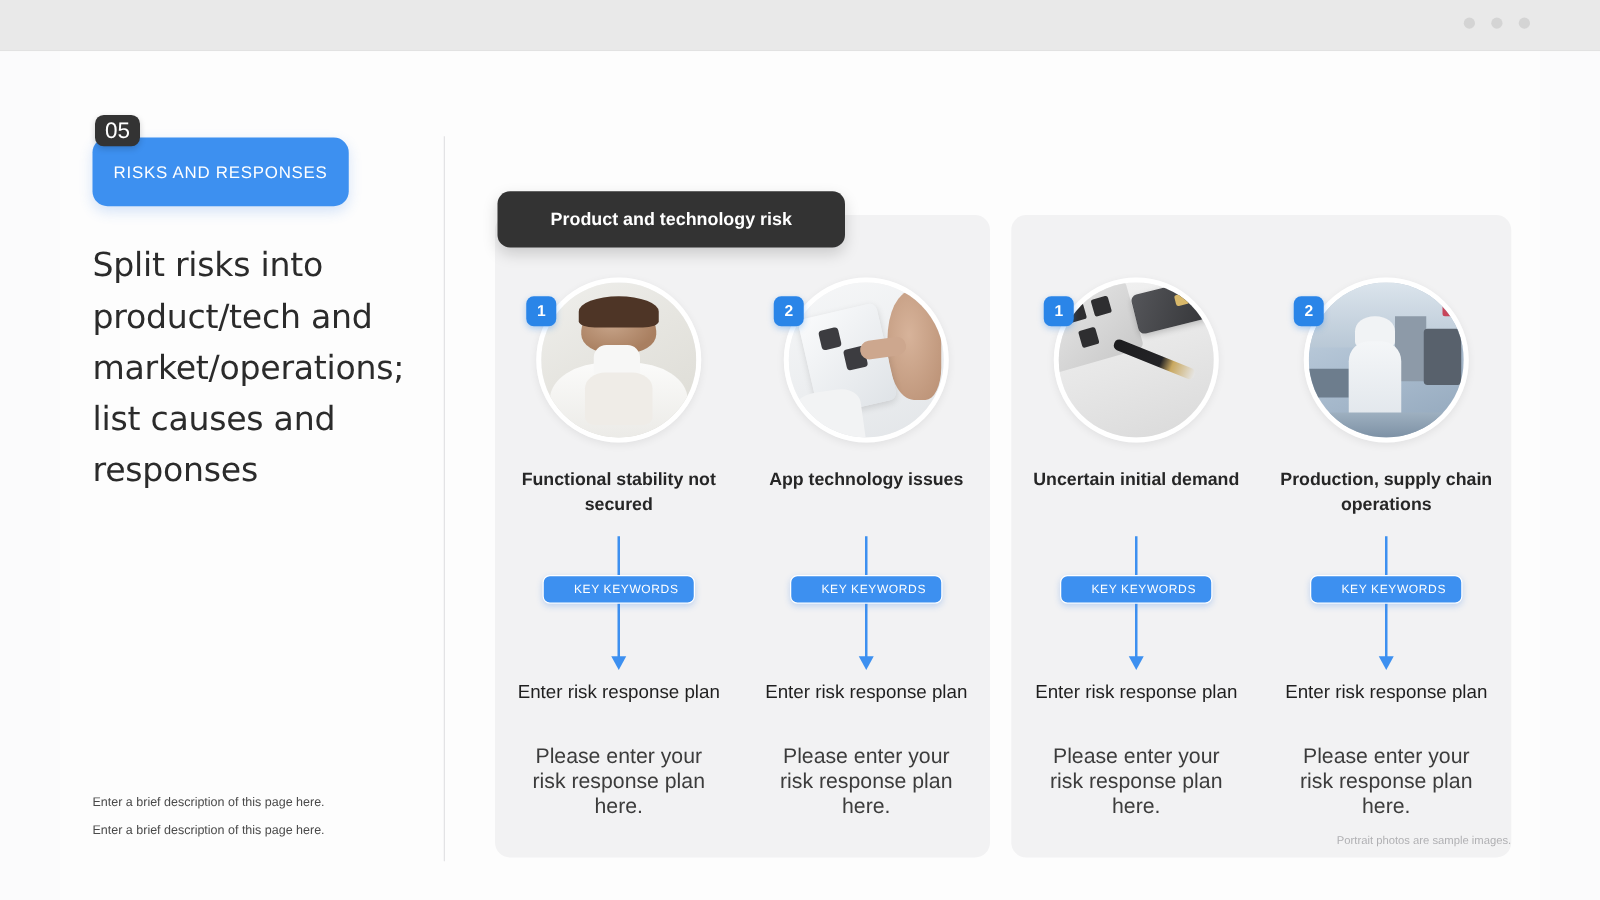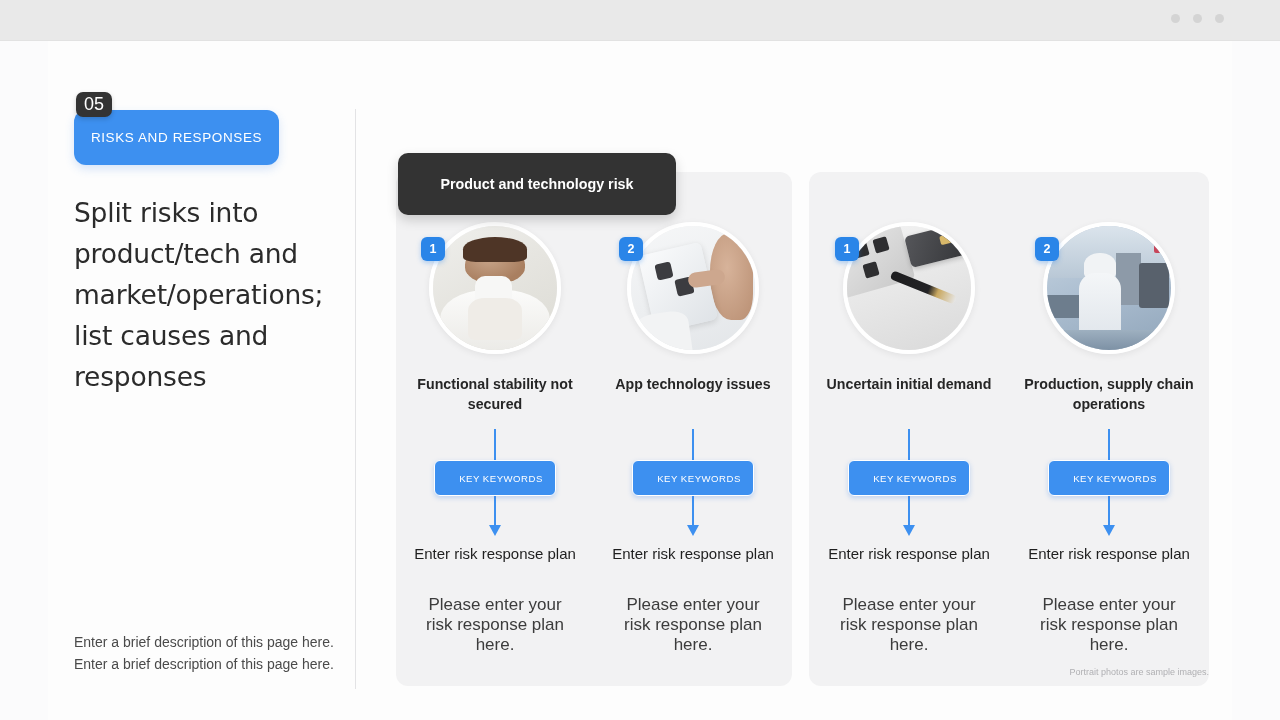--- a/index.html
+++ b/index.html
@@ -70,41 +70,41 @@
     font-family: "DejaVu Sans", sans-serif;
     font-size: 26.5px;
     line-height: 41px;
     color: #2b2b2b;
     font-weight: 400;
     letter-spacing: -.2px;
     width: 268px;
   }
   .left-desc {
     position: absolute; left: 0; bottom: 31px;
-    font-size: 14px; line-height: 21.5px; color: #4a4a4a;
+    font-size: 10px; line-height: 21.5px; color: #4a4a4a;
   }
   .vrule {
     position: absolute; left: 307px; top: 68px;
     width: 1px; height: 580px;
     background: #e3e3e5;
   }
 
   
   .group {
     position: absolute; top: 131px;
     height: 514px;
     background: #f2f2f3;
     border-radius: 12px;
   }
   #group-0 { left: 348px; width: 396px; }
   #group-1 { left: 761px; width: 400px; }
 
   .group-header {
     position: absolute; top: -19px; left: 2px;
-    height: 62px; padding: 16px 26px;
+    height: 45px; padding: 16px 26px;
     background: #333333;
     border-radius: 10px;
     color: #ffffff;
     font-size: 14.3px; font-weight: bold;
     display: flex; align-items: center; justify-content: center;
     box-shadow: 0 5px 12px rgba(0,0,0,.17);
     z-index: 4;
     white-space: nowrap;
   }
   #group-0 .group-header { width: 278px; }
@@ -243,21 +243,21 @@
     transform: translateX(-50%);
     width: 0; height: 0;
     border-left: 6px solid transparent;
     border-right: 6px solid transparent;
     border-top: 11px solid #3d90f0;
     z-index: 1;
   }
   .chip {
     position: absolute; left: 50%; top: 288px;
     transform: translateX(-50%);
-    width: 122px; height: 36px;
+    width: 122px; height: 23px;
     background: #3d90f0;
     border: 1.5px solid #ffffff;
     border-radius: 6px;
     color: #ffffff; font-size: 9.6px; letter-spacing: .5px;
     display: flex; align-items: center; justify-content: center;
     box-shadow: 0 2px 5px rgba(60,130,230,.28);
     z-index: 2;
     padding-left: 12px;
   }
 

